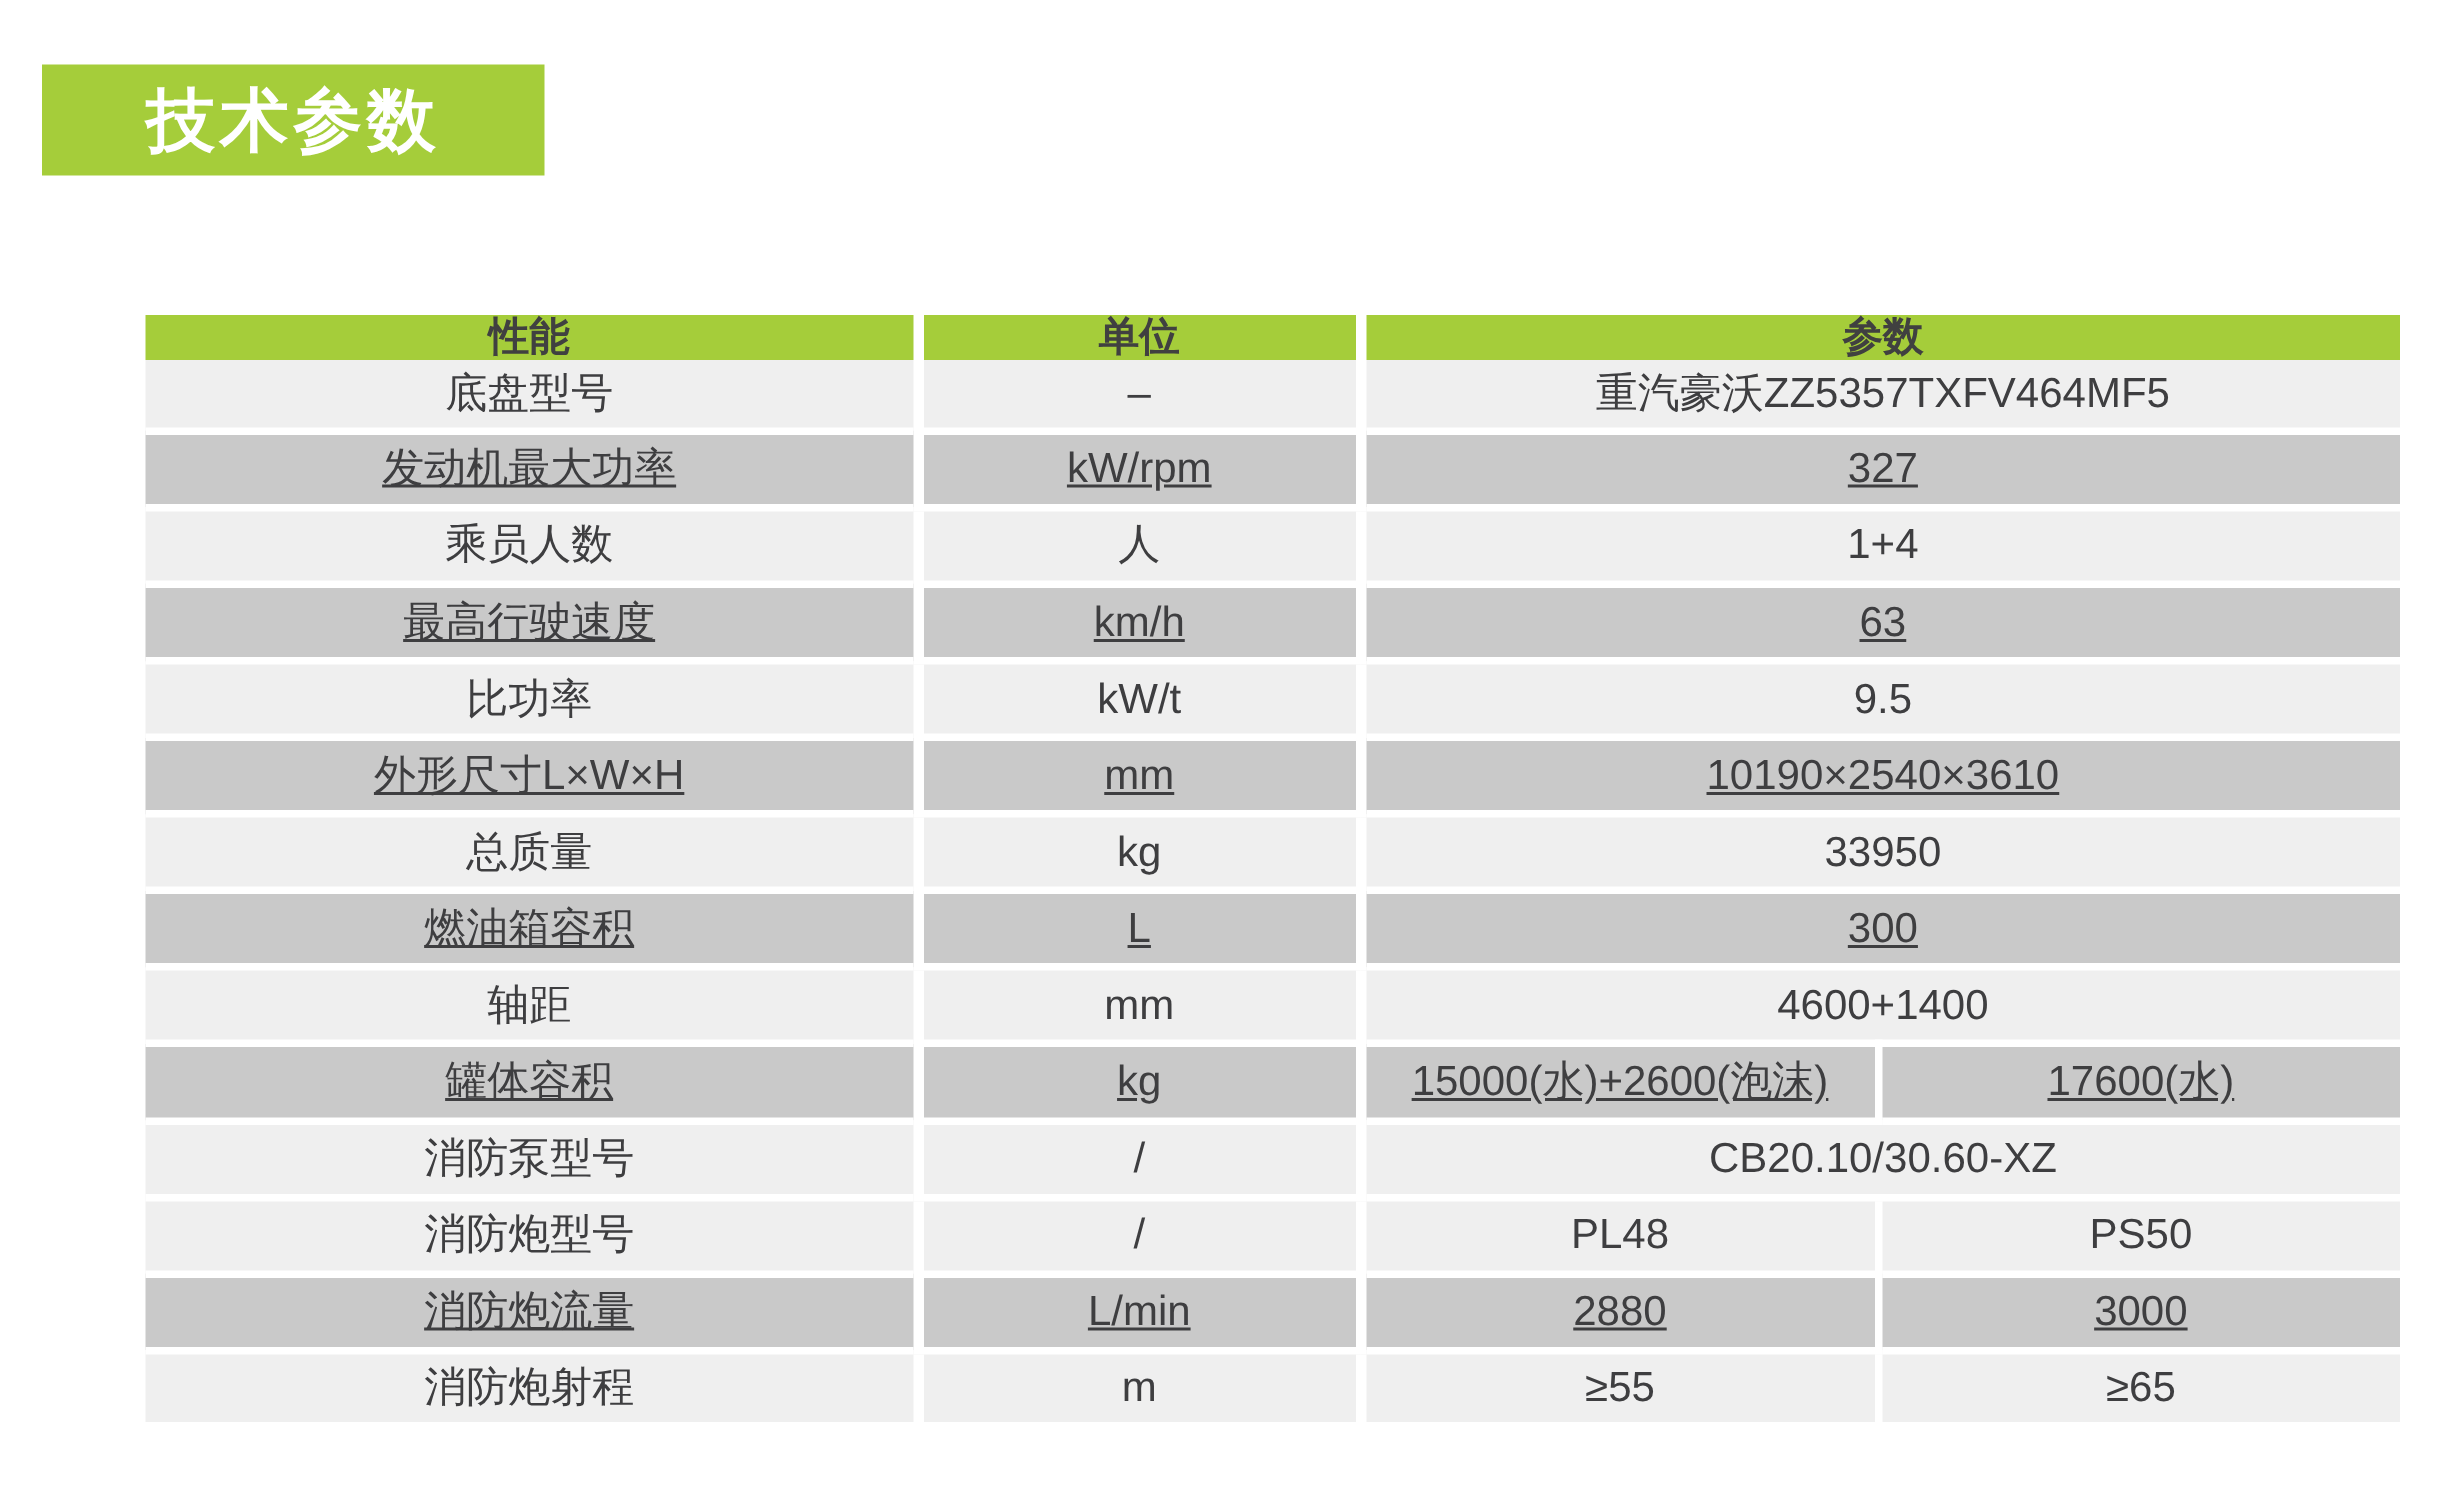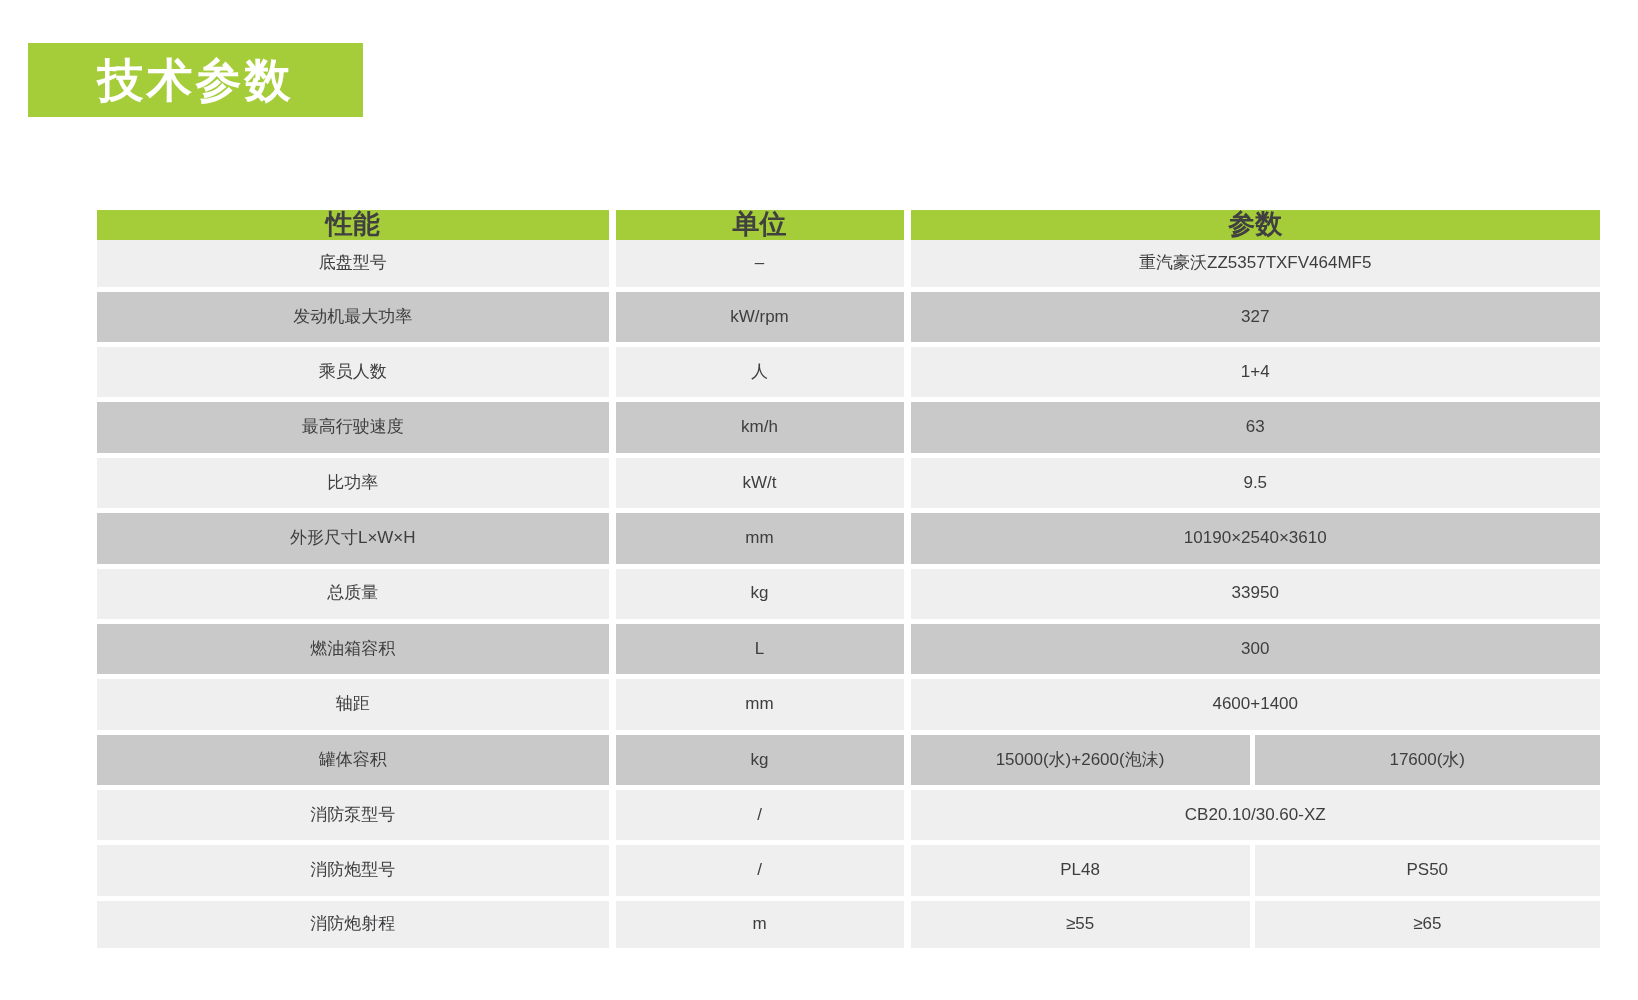--- a/index.html
+++ b/index.html
@@ -44,38 +44,38 @@
   }
   table.spec col.w1 { width: 515px; }
   table.spec col.w2 { width: 295px; }
   table.spec col.w3a { width: 345px; }
   table.spec col.w3b { width: 348px; }
 
   table.spec th, table.spec td {
     padding: 0;
     text-align: center;
     vertical-align: middle;
-    font-size: 17px;
+    font-size: 28px;
     line-height: 1.1;
     border: 0 solid #ffffff;
   }
   table.spec tr:not(:last-child) th,
   table.spec tr:not(:last-child) td { border-bottom-width: 5px; }
 
   table.spec .c1, table.spec .c2 { border-right-width: 7px; }
   table.spec .c3a { border-right-width: 5px; }
 
   table.spec thead th {
     background: var(--green);
     font-weight: bold;
     font-size: 27px;
     color: #404040;
   }
   table.spec tr.light td { background: var(--row-light); }
-  table.spec tr.dark  td { background: var(--row-dark); }
+  table.spec tr.dark  td { background: var(--row-dark); text-decoration: underline; }
 </style>
 </head>
 <body>
 
 <div class="page">
 
   <div class="title-box">
     <span>技术参数</span>
   </div>
 
@@ -149,20 +149,26 @@
           <td class="c1">消防泵型号</td>
           <td class="c2">/</td>
           <td colspan="2">CB20.10/30.60-XZ</td>
         </tr>
         <tr class="light">
           <td class="c1">消防炮型号</td>
           <td class="c2">/</td>
           <td class="c3a">PL48</td>
           <td>PS50</td>
         </tr>
+        <tr class="dark">
+          <td class="c1">消防炮流量</td>
+          <td class="c2">L/min</td>
+          <td class="c3a">2880</td>
+          <td>3000</td>
+        </tr>
         <tr class="light">
           <td class="c1">消防炮射程</td>
           <td class="c2">m</td>
           <td class="c3a">≥55</td>
           <td>≥65</td>
         </tr>
       </tbody>
   </table>
 
 </div>

